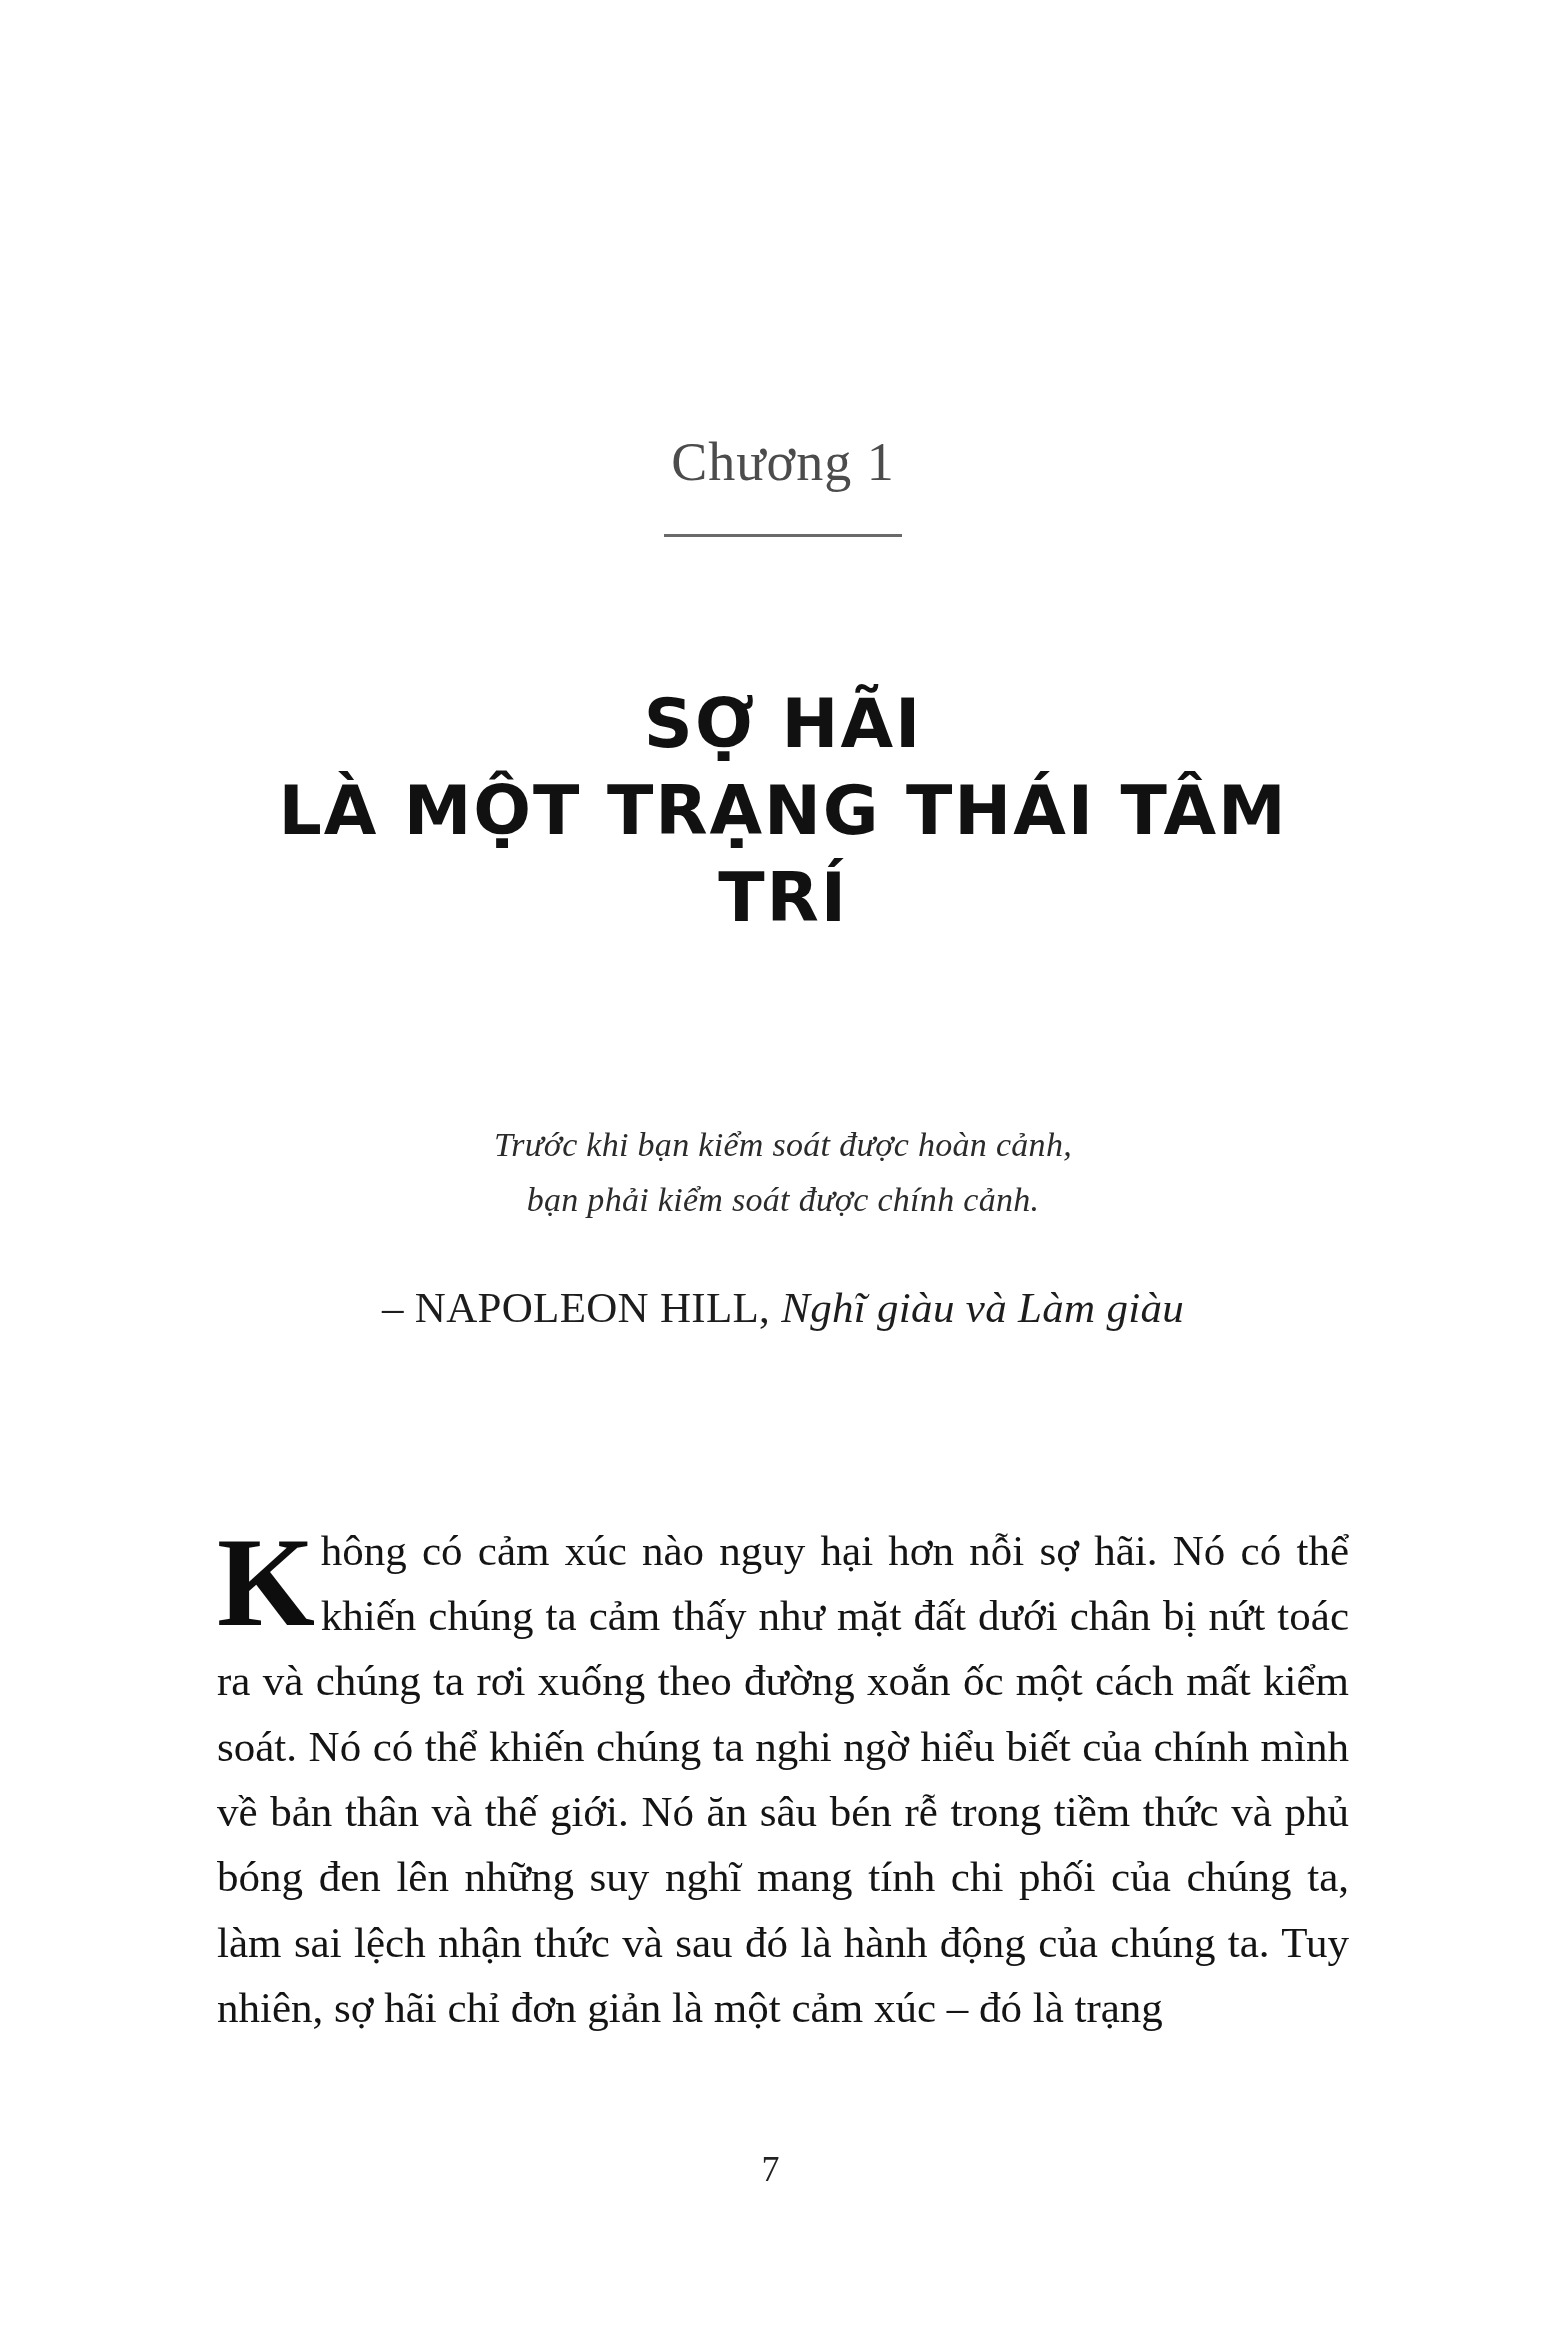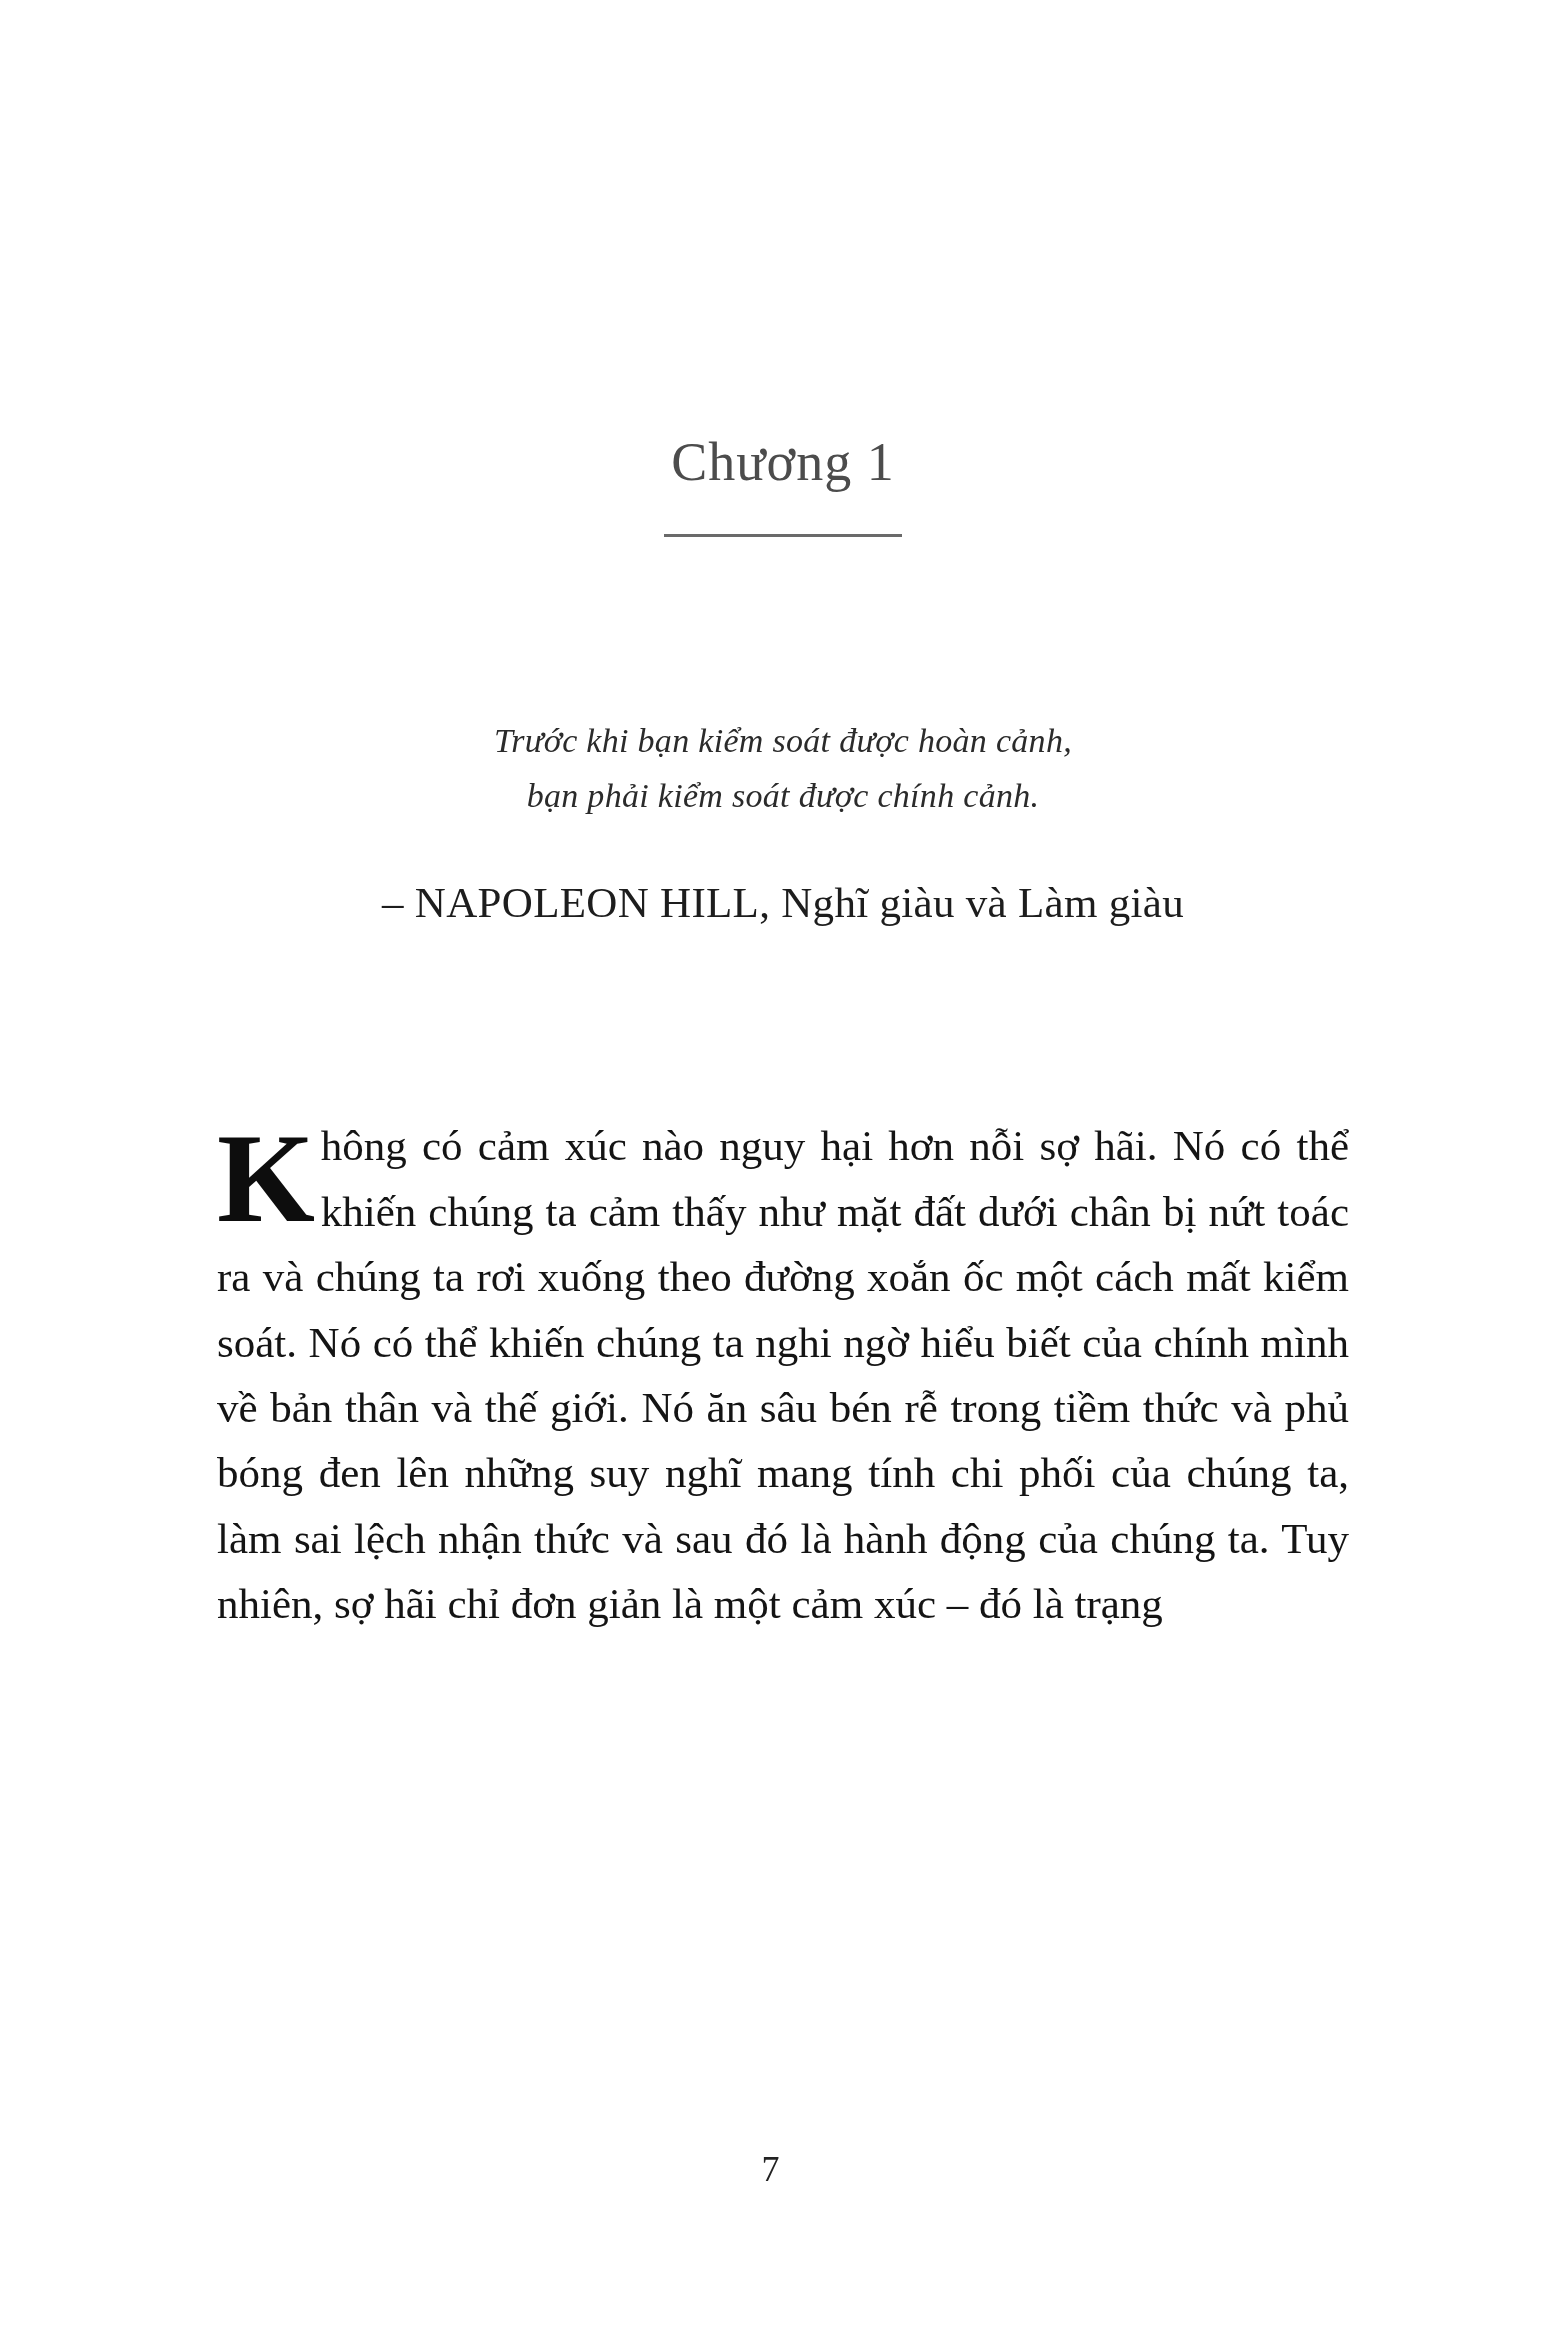--- a/index.html
+++ b/index.html
@@ -76,20 +76,21 @@
   }
   .attribution {
     margin-top: 55px;
     text-align: center;
     font-family: "Liberation Serif", serif;
     font-size: 43px;
     color: #1d1d1d;
     letter-spacing: 0.3px;
   }
   .attribution .work {
+    font-style: italic;
   }
 
   
   .body-block {
     margin-top: 186px;
   }
   .body-par {
     font-family: "Liberation Serif", serif;
     font-size: 43px;
     line-height: 1.52;
@@ -123,20 +124,24 @@
 </style>
 </head>
 <body>
 
 <div class="page">
   <div class="content">
 
     <div class="chapter-label">Chương 1</div>
     <div class="chapter-rule"></div>
 
+    <div class="title-block">
+      <div class="title-line">SỢ HÃI</div>
+      <div class="title-line">LÀ MỘT TRẠNG THÁI TÂM TRÍ</div>
+    </div>
 
     <div class="epigraph">
       <div class="epigraph-line">Trước khi bạn kiểm soát được hoàn cảnh,</div>
       <div class="epigraph-line">bạn phải kiểm soát được chính cảnh.</div>
       <div class="attribution">
         <span>– NAPOLEON HILL, </span><span class="work">Nghĩ giàu và Làm giàu</span>
       </div>
     </div>
 
     <div class="body-block">

